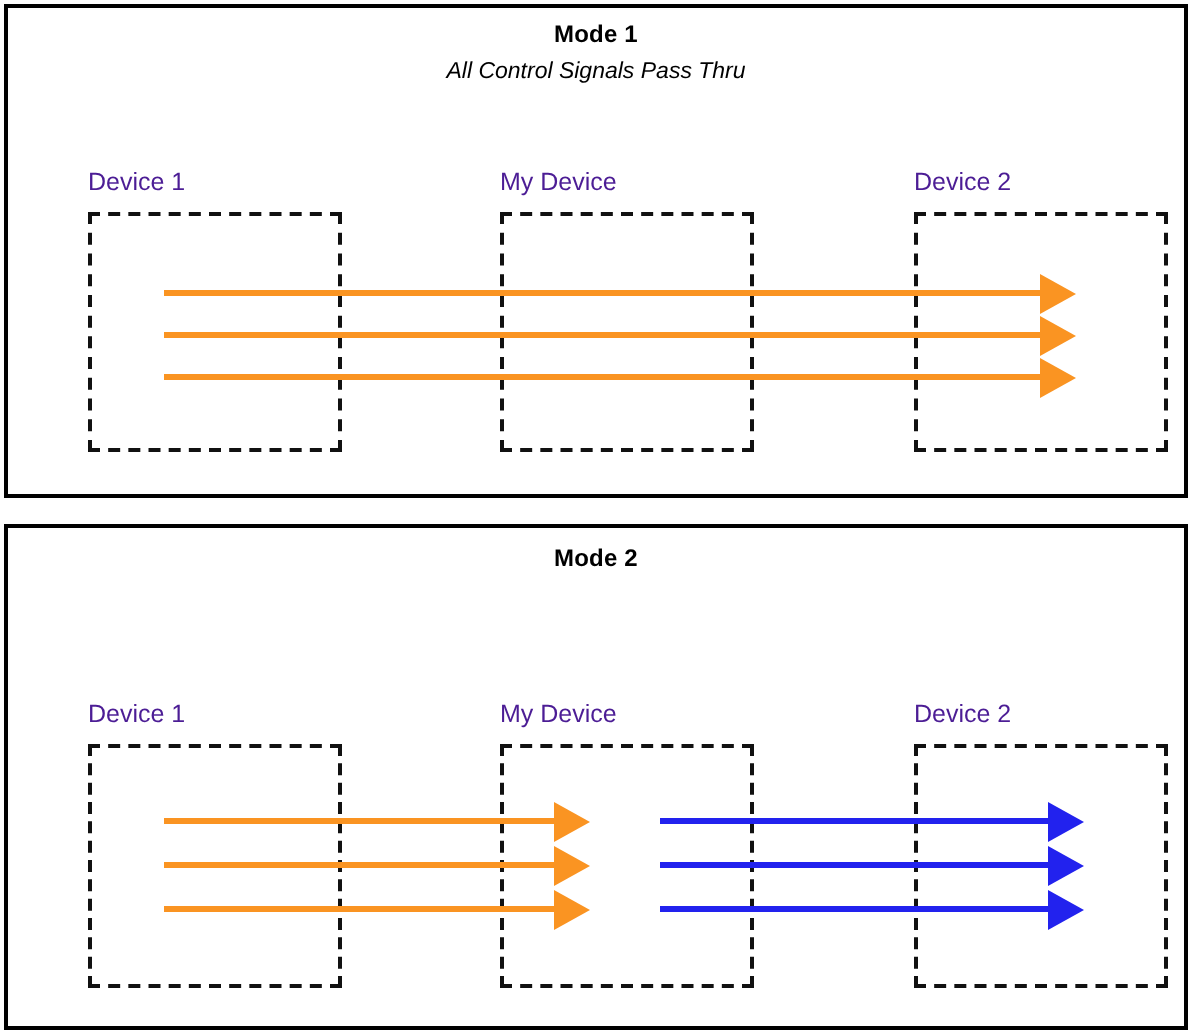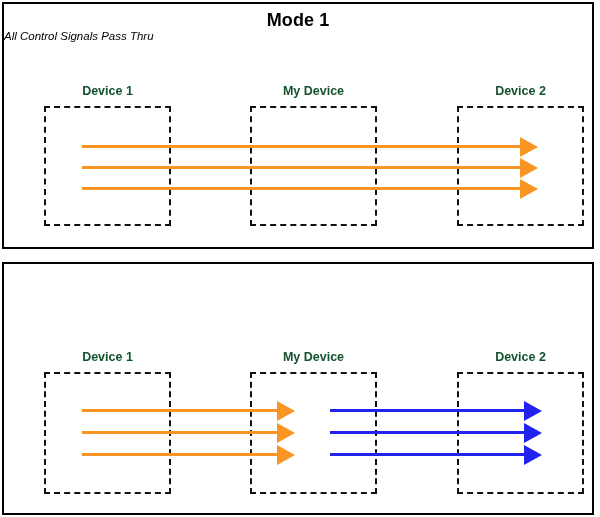--- a/index.html
+++ b/index.html
@@ -27,44 +27,45 @@
     background: #ffffff;
   }
   #panel-1 { top: 2px;   height: 247px; }
   #panel-2 { top: 262px; height: 253px; }
 
   .panel-title {
     position: absolute;
     left: 0;
     right: 0;
     text-align: center;
-    font-size: 18px;
+    font-size: 12px;
     font-weight: bold;
     color: #000000;
     letter-spacing: 0.1px;
   }
   .panel-subtitle {
     position: absolute;
     left: 0;
     right: 0;
+    text-align: center;
     font-size: 11.5px;
     font-style: italic;
     color: #000000;
   }
   #panel-1 .panel-title    { top: 6px; }
   #panel-1 .panel-subtitle { top: 26px; }
   #panel-2 .panel-title    { top: 8px; }
   #panel-2 .panel-subtitle { top: 28px; }
 
   .device-label {
     position: absolute;
     font-size: 12.5px;
-    font-weight: bold;
-    color: #14532d;
-    text-align: center;
+    font-weight: normal;
+    color: #4c1d95;
+    text-align: left;
     white-space: nowrap;
   }
   .device-box {
     position: absolute;
     border: 2.5px dashed #111111;
     box-sizing: border-box;
     background: transparent;
   }
 
   .sig-line {
@@ -139,20 +140,21 @@
 
     <div class="sig-line row2"></div>
     <div class="arrow-head row2"></div>
 
     <div class="sig-line row3"></div>
     <div class="arrow-head row3"></div>
   </div>
 
   <div class="panel" id="panel-2">
 
+    <div class="panel-title">Mode 2</div>
 
 
     <div class="device-label lbl-dev1">Device 1</div>
     <div class="device-box box-dev1"></div>
 
     <div class="device-label lbl-mydev">My Device</div>
     <div class="device-box box-mydev"></div>
 
     <div class="device-label lbl-dev2">Device 2</div>
     <div class="device-box box-dev2"></div>

